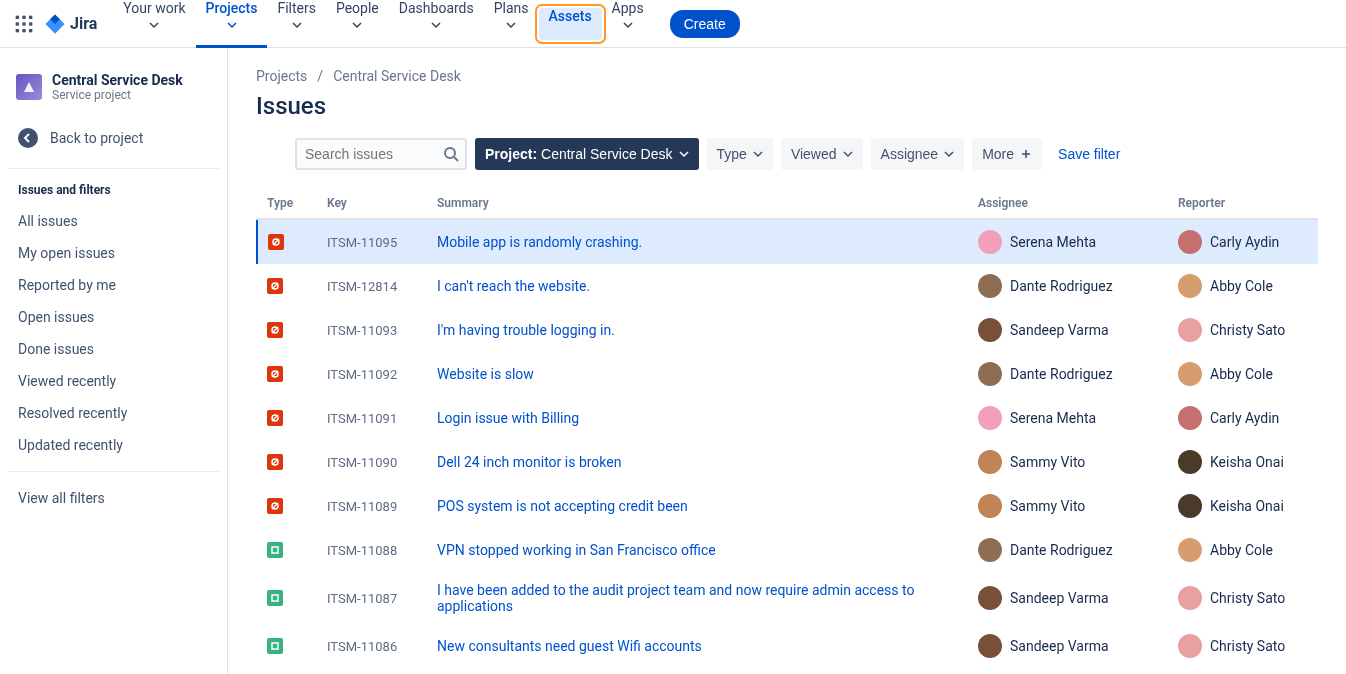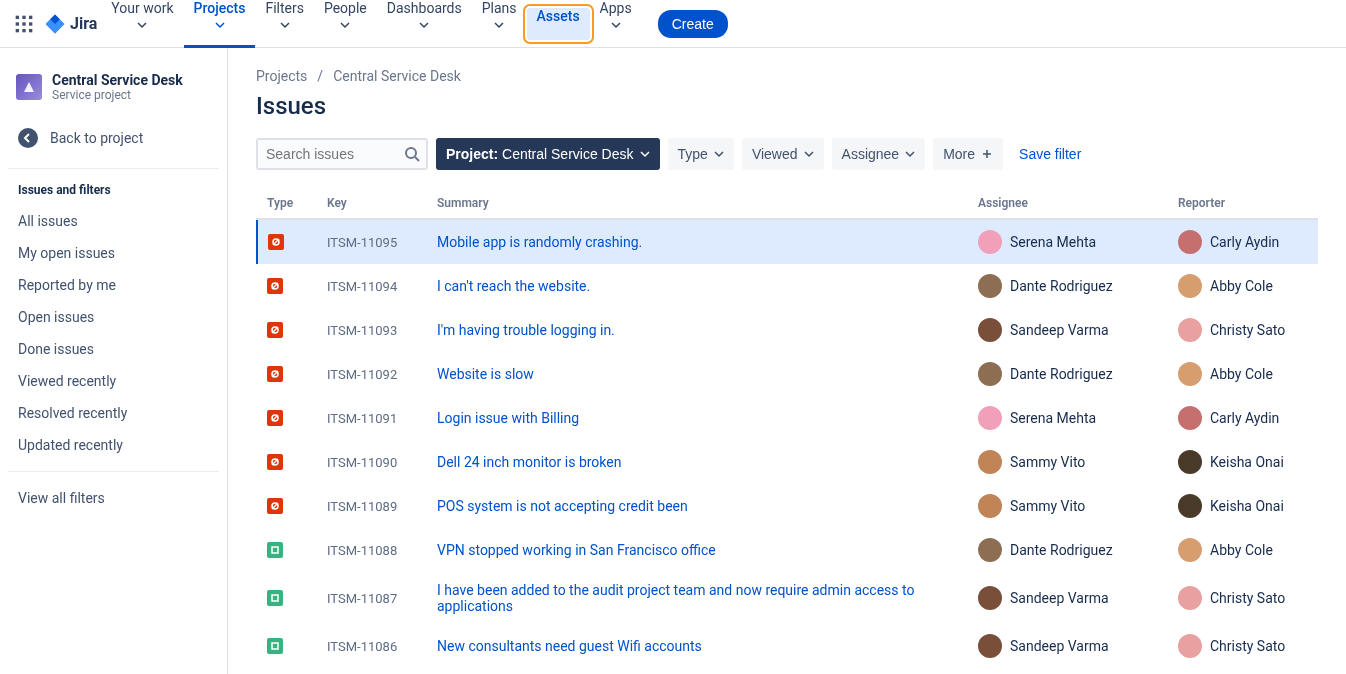--- a/index.html
+++ b/index.html
@@ -1,20 +1,20 @@
 <!DOCTYPE html>
 <html><head>
 <meta charset="utf-8">
 <style>
 * { box-sizing: border-box; margin: 0; padding: 0; }
 body { font-family: -apple-system, BlinkMacSystemFont, "Segoe UI", Roboto, sans-serif; font-size: 14px; color: #172B4D; background: #fff; }
 .topnav { display: flex; align-items: center; height: 48px; border-bottom: 1px solid #DFE1E6; padding: 0 12px; gap: 4px; }
 .app-switcher { width: 24px; height: 24px; display: flex; align-items: center; justify-content: center; cursor: pointer; margin-right: 4px; }
 .app-switcher svg { width: 20px; height: 20px; }
-.logo { display: flex; align-items: center; gap: 4px; font-weight: 700; font-size: 16px; color: #253858; }
+.logo { display: flex; align-items: center; gap: 4px; font-weight: 700; font-size: 16px; color: #253858; margin-right: 12px; }
 .logo svg { width: 22px; height: 22px; }
 .nav-items { display: flex; align-items: center; gap: 0; }
 .nav-item { padding: 0 10px; height: 48px; display: flex; align-items: center; gap: 4px; cursor: pointer; color: #344563; font-size: 14px; border-bottom: 3px solid transparent; flex-direction: column; }
 .nav-item.active { color: #0052CC; border-bottom-color: #0052CC; font-weight: 500; }
 .nav-item.highlighted { background: #DEEBFF; border-radius: 3px; height: 32px; color: #0052CC; font-weight: 500; outline: 2px solid #FF991F; outline-offset: 2px; padding: 0 10px; }
 .chevron { width: 10px; height: 10px; }
 .create-btn { background: #0052CC; color: #fff; border: none; border-radius: 13px; padding: 6px 14px; font-size: 14px; font-weight: 500; cursor: pointer; margin-left: 12px; }
 .layout { display: flex; height: calc(100vh - 48px); }
 .sidebar { width: 228px; border-right: 1px solid #DFE1E6; padding: 16px 8px; overflow-y: auto; }
 .project-header { display: flex; align-items: center; gap: 10px; padding: 8px; }
@@ -24,21 +24,21 @@
 .back-link { display: flex; align-items: center; gap: 12px; padding: 10px; cursor: pointer; color: #42526E; margin-top: 8px; }
 .back-icon { width: 20px; height: 20px; border-radius: 50%; background: #42526E; display: flex; align-items: center; justify-content: center; }
 .back-icon svg { width: 12px; height: 12px; fill: #fff; }
 .section-label { font-size: 12px; font-weight: 700; color: #172B4D; padding: 14px 10px 8px; border-top: 1px solid #EBECF0; margin-top: 10px; }
 .sb-item { padding: 8px 10px; cursor: pointer; color: #42526E; font-size: 14px; border-radius: 3px; }
 .sb-divider { border-top: 1px solid #EBECF0; margin: 10px 0; }
 .main { flex: 1; padding: 20px 28px; overflow-y: auto; }
 .breadcrumb { display: flex; align-items: center; gap: 10px; color: #6B778C; font-size: 14px; margin-bottom: 8px; }
 .breadcrumb a { color: #6B778C; text-decoration: none; cursor: pointer; }
 .page-title { font-size: 24px; font-weight: 500; color: #172B4D; margin-bottom: 18px; }
-.filters-row { display: flex; align-items: center; gap: 8px; margin-bottom: 18px; flex-wrap: wrap; }
+.filters-row { display: flex; align-items: center; gap: 8px; margin-bottom: 18px; flex-wrap: wrap; margin-left: 39px; }
 .search-box { position: relative; }
 .search-box input { width: 172px; height: 32px; border: 2px solid #DFE1E6; border-radius: 3px; padding: 0 30px 0 8px; font-size: 14px; background: #FAFBFC; }
 .search-box .search-icon { position: absolute; right: 8px; top: 50%; transform: translateY(-50%); width: 16px; height: 16px; color: #6B778C; }
 .chip { height: 32px; border-radius: 3px; padding: 0 10px; display: inline-flex; align-items: center; gap: 6px; font-size: 14px; cursor: pointer; border: none; }
 .chip.dark { background: #253858; color: #fff; }
 .chip.light { background: #091E420A; color: #42526E; }
 .save-filter { color: #0052CC; font-size: 14px; cursor: pointer; padding: 0 8px; background: none; border: none; }
 .table { width: 100%; border-collapse: collapse; }
 .table th { text-align: left; font-size: 12px; font-weight: 600; color: #6B778C; padding: 8px 10px; border-bottom: 2px solid #DFE1E6; }
 .table td { padding: 10px 10px; font-size: 14px; vertical-align: middle; }
@@ -251,21 +251,21 @@
               </div>
             </td>
           </tr>
           <tr>
             <td><span class="type-icon incident">
                 <svg viewBox="0 0 10 10">
                   <circle cx="5" cy="5" r="3" fill="none" stroke="#fff" stroke-width="1.5"></circle>
                   <line x1="2" y1="8" x2="8" y2="2" stroke="#fff" stroke-width="1.5"></line>
                 </svg>
               </span></td>
-            <td><span class="key-link">ITSM-11094</span></td>
+            <td><span class="key-link">ITSM-12814</span></td>
             <td><span class="summary-link">I can't reach the website.</span></td>
             <td>
               <div class="user-cell">
                 <span class="avatar" style="background:#8E6E53"></span>
                 <span>Dante Rodriguez</span>
               </div>
             </td>
             <td>
               <div class="user-cell">
                 <span class="avatar" style="background:#D69E6F"></span>

